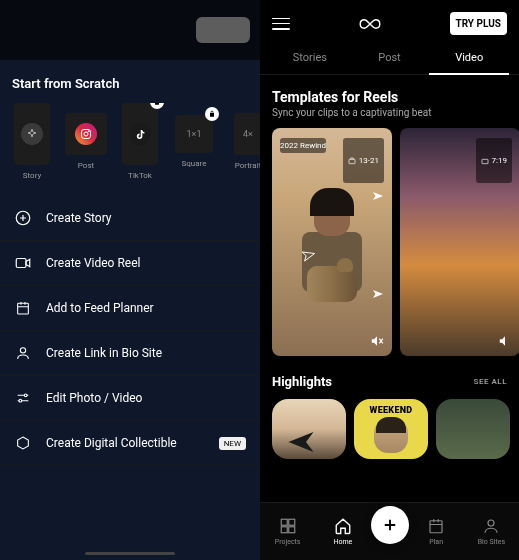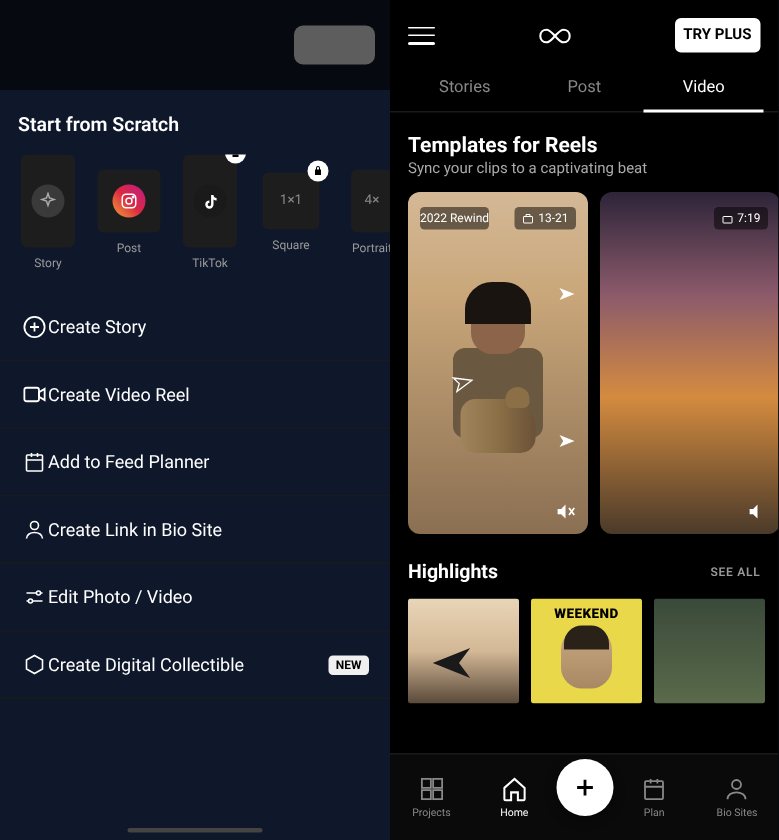--- a/index.html
+++ b/index.html
@@ -20,61 +20,61 @@
 .format-box.tiktok{width:36px;height:62px}
 .format-box.square{width:38px;height:38px;margin-top:12px}
 .format-box.portrait{width:28px;height:42px;margin-top:10px}
 .format-icon{width:22px;height:22px;border-radius:50%;background:#3a3a3a;display:flex;align-items:center;justify-content:center}
 .format-icon.ig{background:linear-gradient(45deg,#f09433 0%,#e6683c 25%,#dc2743 50%,#cc2366 75%,#bc1888 100%)}
 .format-icon.tt{background:#1a1a1a}
 .format-label{color:#9a9a9a;font-size:8px;text-align:center}
 .lock{position:absolute;top:-8px;right:-6px;width:14px;height:14px;border-radius:50%;background:#fff;display:flex;align-items:center;justify-content:center}
 .ratio-txt{color:#888;font-size:9px}
 .action-list{margin-top:16px}
-.action-item{display:flex;align-items:center;padding:13px 14px;border-bottom:1px solid #1a1a1a}
+.action-item{display:flex;align-items:center;gap:14px;padding:13px 14px;border-bottom:1px solid #1a1a1a}
 .action-icon{width:18px;height:18px;display:flex;align-items:center;justify-content:center;color:#fff;flex-shrink:0}
 .action-label{color:#fff;font-size:12px;flex:1}
-.badge{background:#f0f0f0;color:#000;font-size:8px;font-weight:700;padding:2px 5px;border-radius:3px}
+.badge{background:#f0f0f0;color:#000;font-size:8px;font-weight:400;padding:2px 5px;border-radius:3px}
 .home-ind{position:absolute;bottom:5px;left:50%;transform:translateX(-50%);width:90px;height:3px;background:#444;border-radius:2px}
 
 .r-header{display:flex;align-items:center;justify-content:space-between;padding:12px 12px 8px}
 .hamburger{width:18px;height:12px;display:flex;flex-direction:column;justify-content:space-between}
 .hamburger span{height:1.5px;background:#fff;border-radius:1px}
 .logo-inf{width:28px;height:16px;color:#fff}
 .try-plus{background:#fff;color:#000;font-size:10px;font-weight:700;padding:6px 6px;border-radius:4px;border:0}
 .r-tabs{display:flex;padding:0 10px;gap:0;border-bottom:1px solid #1a1a1a}
 .r-tab{flex:1;text-align:center;color:#888;font-size:11px;padding:8px 0 10px;position:relative}
 .r-tab.active{color:#fff}
 .r-tab.active::after{content:"";position:absolute;bottom:-1px;left:0;right:0;height:2px;background:#fff}
 .sec-title{color:#fff;font-size:14px;font-weight:700;padding:14px 12px 2px}
 .sec-sub{color:#aaa;font-size:10px;padding:0 12px 10px}
 .reel-row{display:flex;gap:8px;padding:0 12px;overflow:hidden}
 .reel-card{width:120px;height:228px;border-radius:8px;position:relative;flex-shrink:0;overflow:hidden}
 .reel-card.c1{background:linear-gradient(180deg,#d4b896 0%,#c9a77a 30%,#8b6f52 100%)}
 .reel-card.c2{background:linear-gradient(180deg,#2d2438 0%,#8b5a6b 30%,#d48b3f 60%,#4a3a2a 100%)}
 .reel-tag{position:absolute;top:10px;left:8px;background:rgba(0,0,0,.5);color:#fff;font-size:8px;padding:3px 0;border-radius:3px}
-.reel-dur{position:absolute;top:10px;right:8px;background:rgba(0,0,0,.5);color:#fff;font-size:8px;padding:3px 5px;border-radius:3px;display:flex;align-items:center;gap:3px}
+.reel-dur{position:absolute;top:10px;right:8px;background:rgba(0,0,0,.5);color:#fff;font-size:8px;padding:18px 5px;border-radius:3px;display:flex;align-items:center;gap:3px}
 .reel-overlay{position:absolute;inset:0;display:flex;align-items:center;justify-content:center}
 .person{width:80px;height:120px;position:relative;margin-top:20px}
 .head{width:36px;height:44px;background:#8b6449;border-radius:16px 16px 14px 14px;margin:0 auto;position:relative}
 .hair{position:absolute;top:-4px;left:-4px;right:-4px;height:28px;background:#1a1410;border-radius:18px 18px 0 0}
 .body{width:60px;height:60px;background:#6b5840;margin:-4px auto 0;border-radius:8px}
 .cat{position:absolute;bottom:10px;left:50%;transform:translateX(-50%);width:50px;height:36px;background:linear-gradient(90deg,#a0845c 0%,#8b6f47 50%,#6b5238 100%);border-radius:10px 18px 10px 10px}
 .cat::before{content:"";position:absolute;top:-8px;right:4px;width:16px;height:14px;background:#8b6f47;border-radius:8px 8px 4px 4px}
 .mute{position:absolute;bottom:8px;right:8px;color:#fff}
 .plane{position:absolute;color:#fff}
 .plane.p1{top:62px;right:8px}
 .plane.p2{top:160px;right:8px}
 .plane.p3{top:120px;left:30px;transform:rotate(-15deg)}
 
 .hi-head{display:flex;justify-content:space-between;align-items:center;padding:18px 12px 10px}
 .hi-title{color:#fff;font-size:13px;font-weight:700}
 .see-all{color:#999;font-size:8px;font-weight:600;letter-spacing:.5px}
 .hi-row{display:flex;gap:8px;padding:0 12px;overflow:hidden}
-.hi-card{width:74px;height:70px;border-radius:2px;flex-shrink:0;position:relative;overflow:hidden}
+.hi-card{width:74px;height:60px;border-radius:16px;flex-shrink:0;position:relative;overflow:hidden}
 .hi-card.h1{background:linear-gradient(180deg,#e8d5b8 0%,#d4b896 50%,#5a4a3a 100%)}
 .hi-card.h2{background:#e8d84a;display:flex;flex-direction:column;align-items:center;padding:6px}
 .hi-card.h3{background:linear-gradient(180deg,#3a4a3a 0%,#5a6a4a 100%)}
 .wk-txt{color:#000;font-size:9px;font-weight:900;letter-spacing:.3px}
 .wk-face{width:34px;height:40px;background:linear-gradient(180deg,#c9a882 0%,#a88862 100%);border-radius:14px;margin-top:4px;position:relative}
 .wk-face::before{content:"";position:absolute;top:-2px;left:2px;right:2px;height:16px;background:#2a2218;border-radius:12px 12px 0 0}
 .plane-dark{position:absolute;top:28px;left:14px;color:#2a2a2a}
 
 .bottom-nav{position:absolute;bottom:0;left:0;right:0;height:58px;background:#0a0a0a;display:flex;align-items:center;justify-content:space-around;border-top:1px solid #1a1a1a}
 .nav-item{display:flex;flex-direction:column;align-items:center;gap:3px;color:#888;flex:1}

